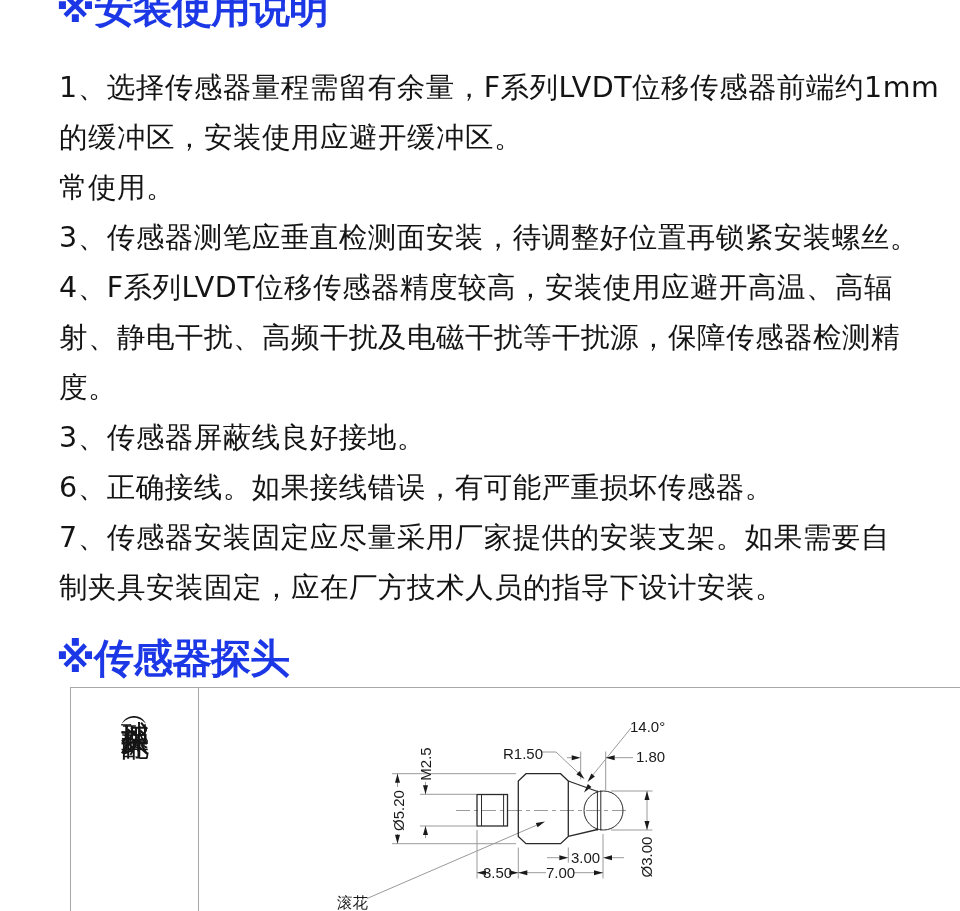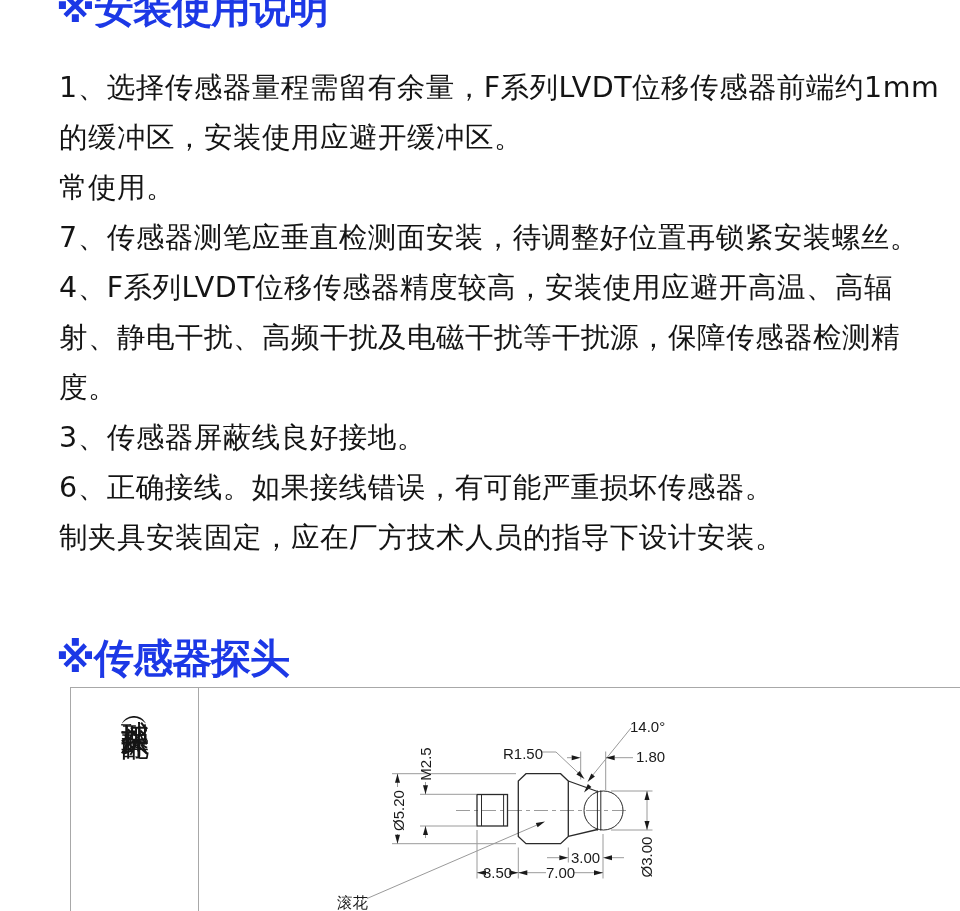--- a/index.html
+++ b/index.html
@@ -53,26 +53,27 @@
 </style>
 </head>
 <body>
 
 <div id="heading-install" class="heading">※安装使用说明</div>
 
 <div class="instructions">
   <div class="instr-line">1、选择传感器量程需留有余量，F系列LVDT位移传感器前端约1mm</div>
   <div class="instr-line">的缓冲区，安装使用应避开缓冲区。</div>
   <div class="instr-line">常使用。</div>
-  <div class="instr-line">7、传感器测笔应垂直检测面安装，待调整好位置再锁紧安装螺丝。</div>
+  <div class="instr-line">3、传感器测笔应垂直检测面安装，待调整好位置再锁紧安装螺丝。</div>
   <div class="instr-line">4、F系列LVDT位移传感器精度较高，安装使用应避开高温、高辐</div>
   <div class="instr-line">射、静电干扰、高频干扰及电磁干扰等干扰源，保障传感器检测精</div>
   <div class="instr-line">度。</div>
   <div class="instr-line">3、传感器屏蔽线良好接地。</div>
   <div class="instr-line">6、正确接线。如果接线错误，有可能严重损坏传感器。</div>
+  <div class="instr-line">7、传感器安装固定应尽量采用厂家提供的安装支架。如果需要自</div>
   <div class="instr-line">制夹具安装固定，应在厂方技术人员的指导下设计安装。</div>
 </div>
 
 <div id="heading-probe" class="heading">※传感器探头</div>
 
 <div class="probe-table">
   <div class="probe-label-cell">
     <div class="v-label">球型探头（标配</div>
   </div>
   <div class="probe-drawing-cell">

